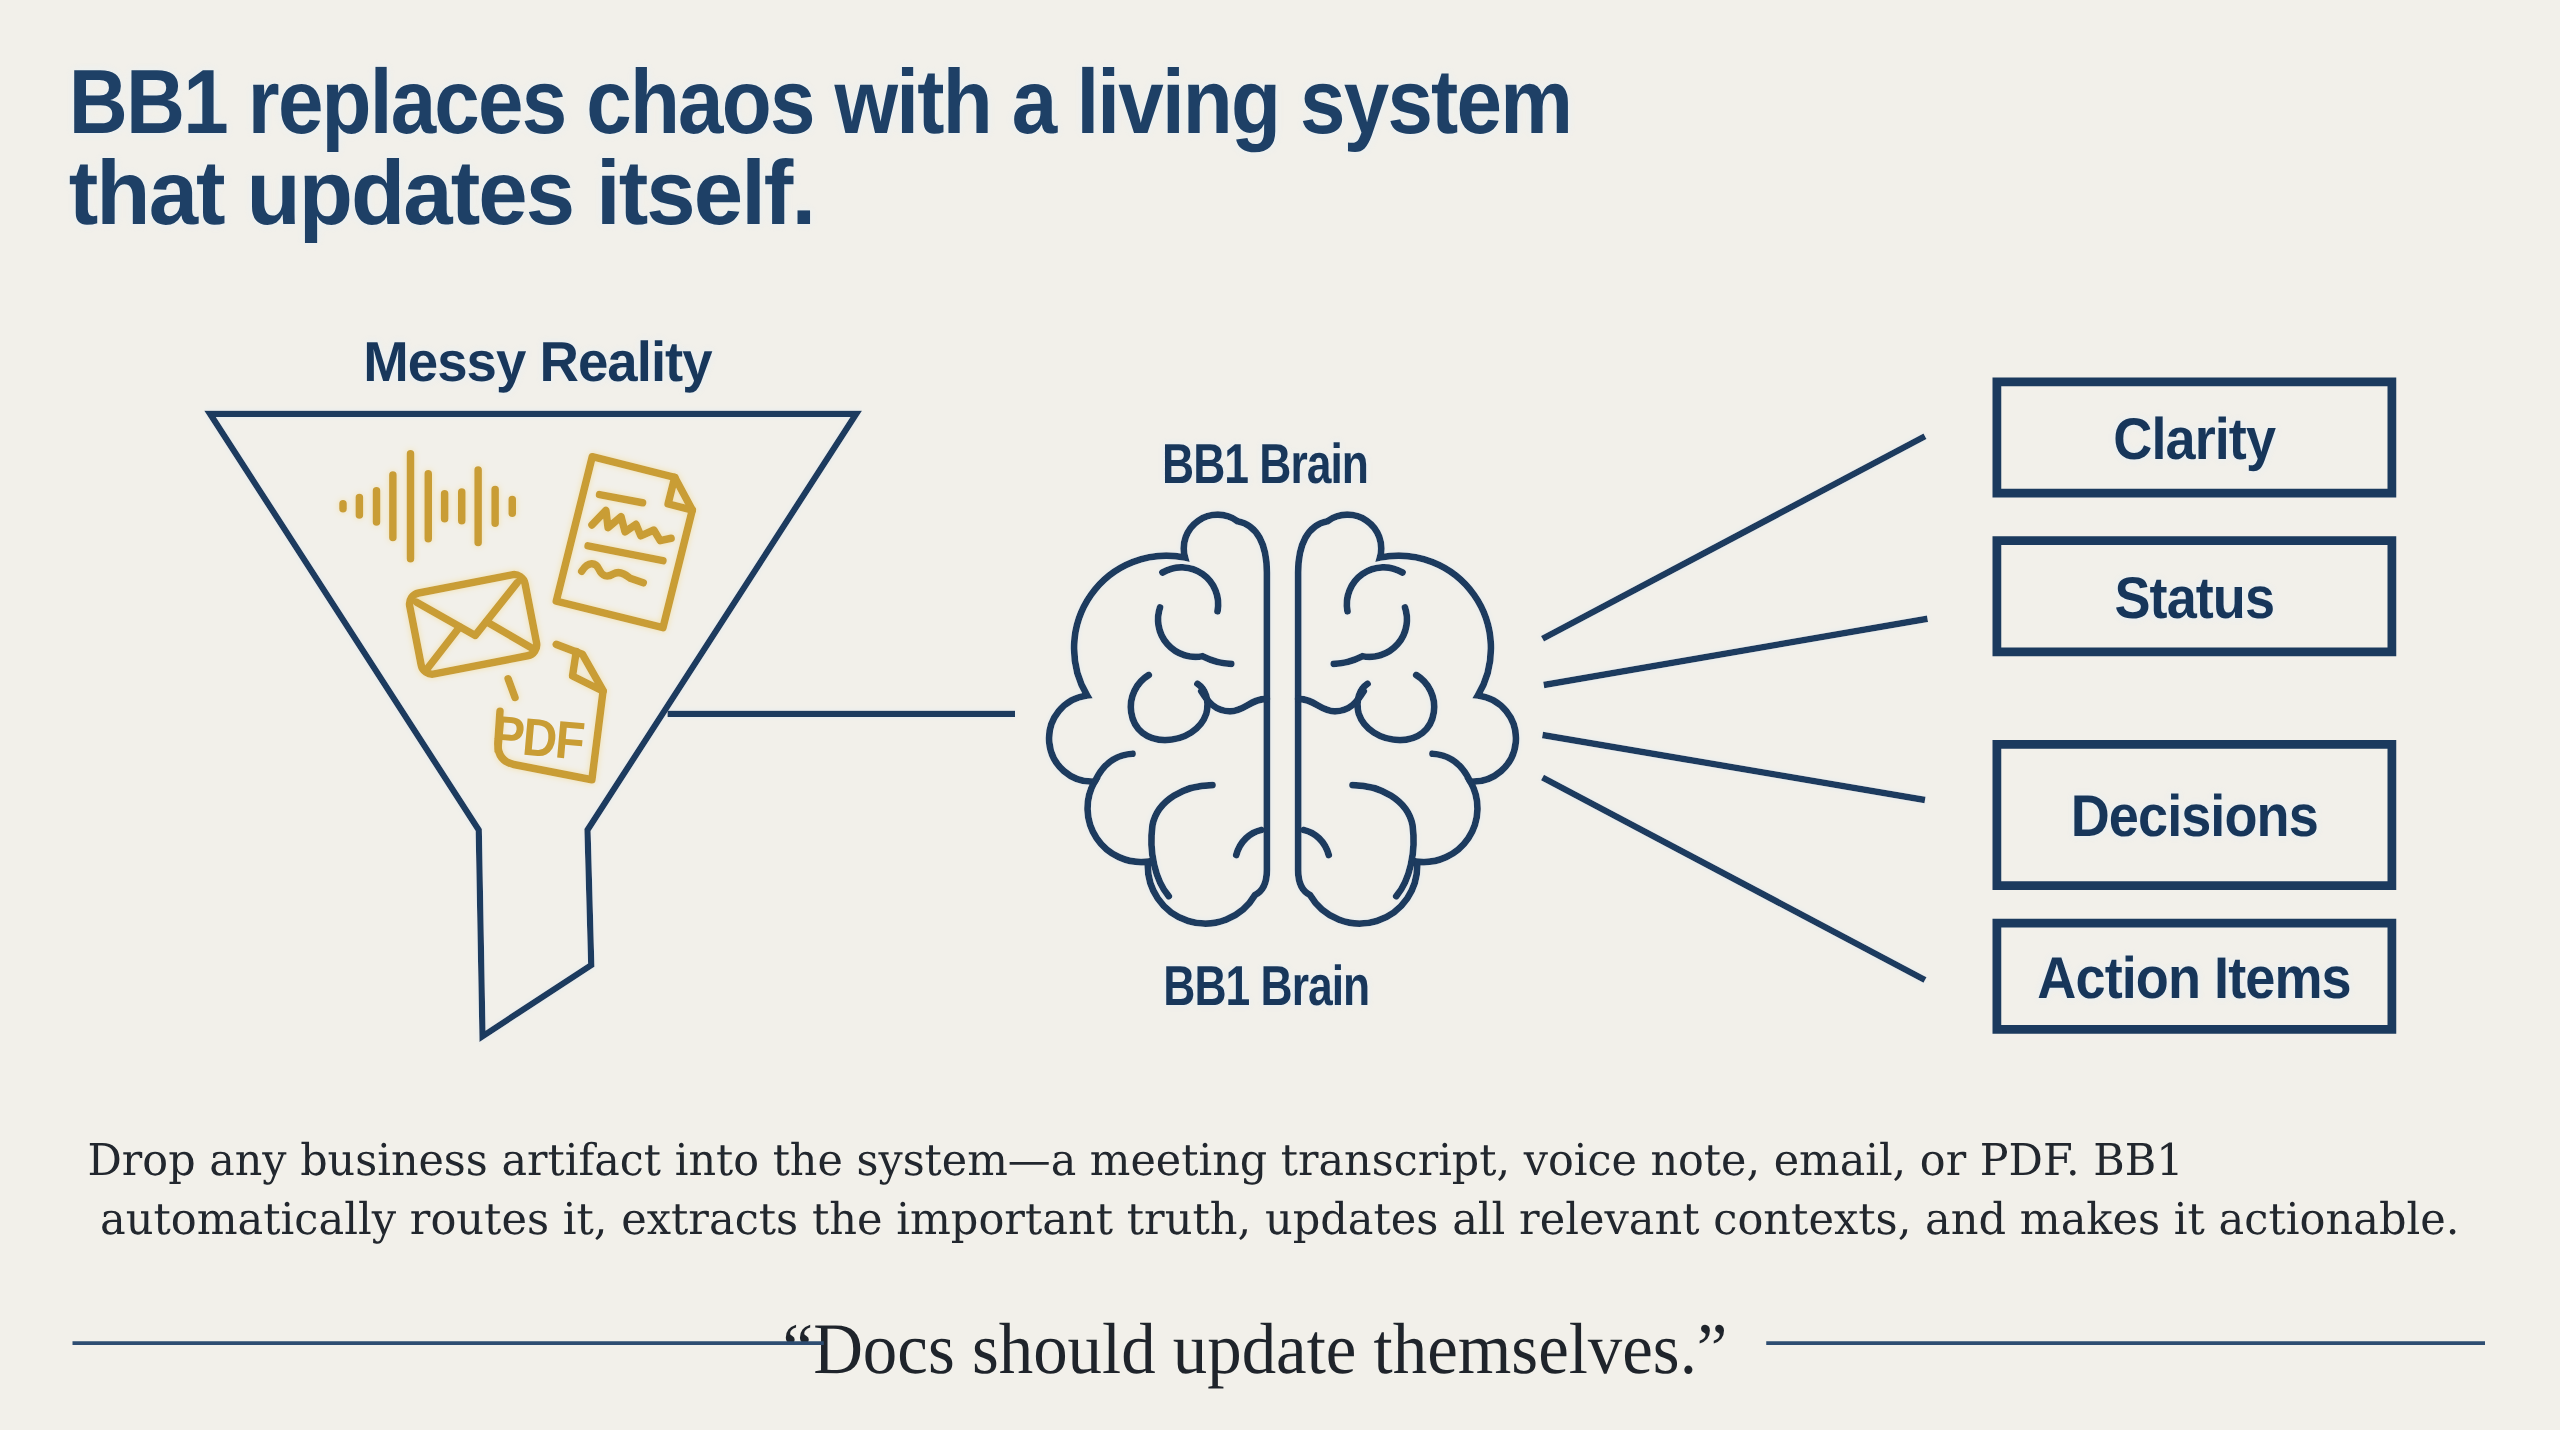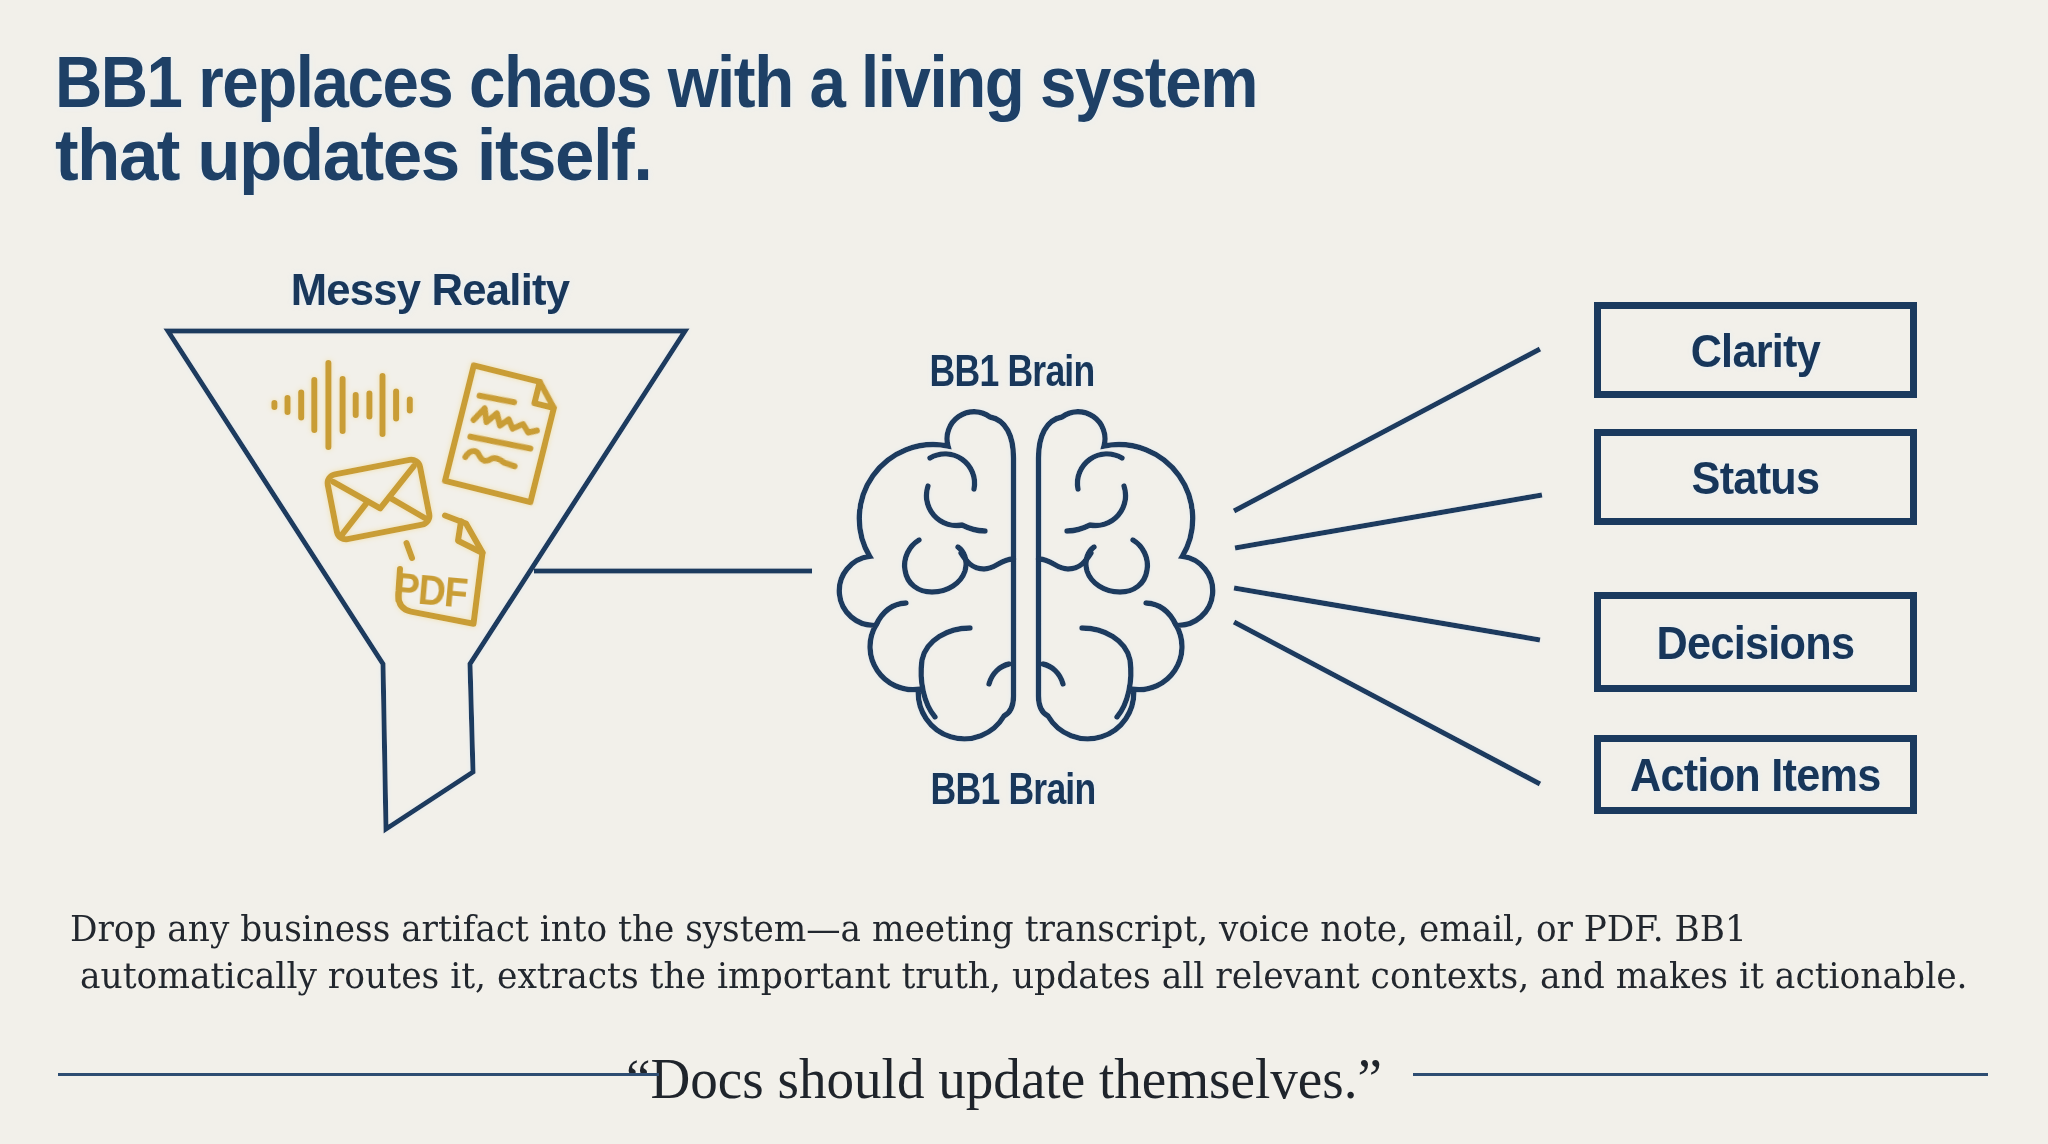--- a/index.html
+++ b/index.html
@@ -47,22 +47,22 @@
     font-weight:700;
     font-size:47px;
     letter-spacing:-0.8px;
     display:flex; align-items:center; justify-content:center;
     text-align:center;
     margin-left:35px;
   }
   .outbox span { display:inline-block; transform:scaleX(0.92); white-space:nowrap; text-shadow:0 0 6px rgba(228,238,248,0.85); }
   #box-clarity   { top:302px; height:96px; }
   #box-status    { top:429px; height:96px; }
-  #box-decisions { top:592px; height:100px;align-items:center; }
-  #box-actions   { top:735px; height:79px; }
+  #box-decisions { top:592px; height:120px;align-items:center; }
+  #box-actions   { top:735px; height:92px; }
 
   
   .para {
     font-family:"DejaVu Serif", serif;
     color:#22272e;
     font-size:35px;
     letter-spacing:0px;
     white-space:pre;
     transform-origin:0 0;
   }

